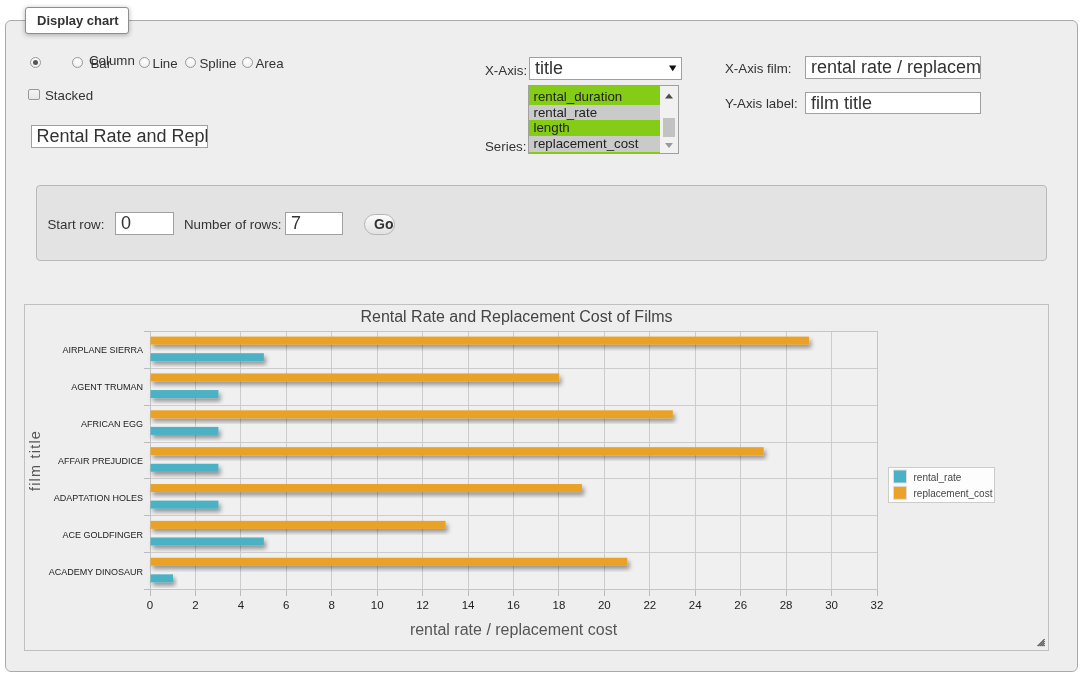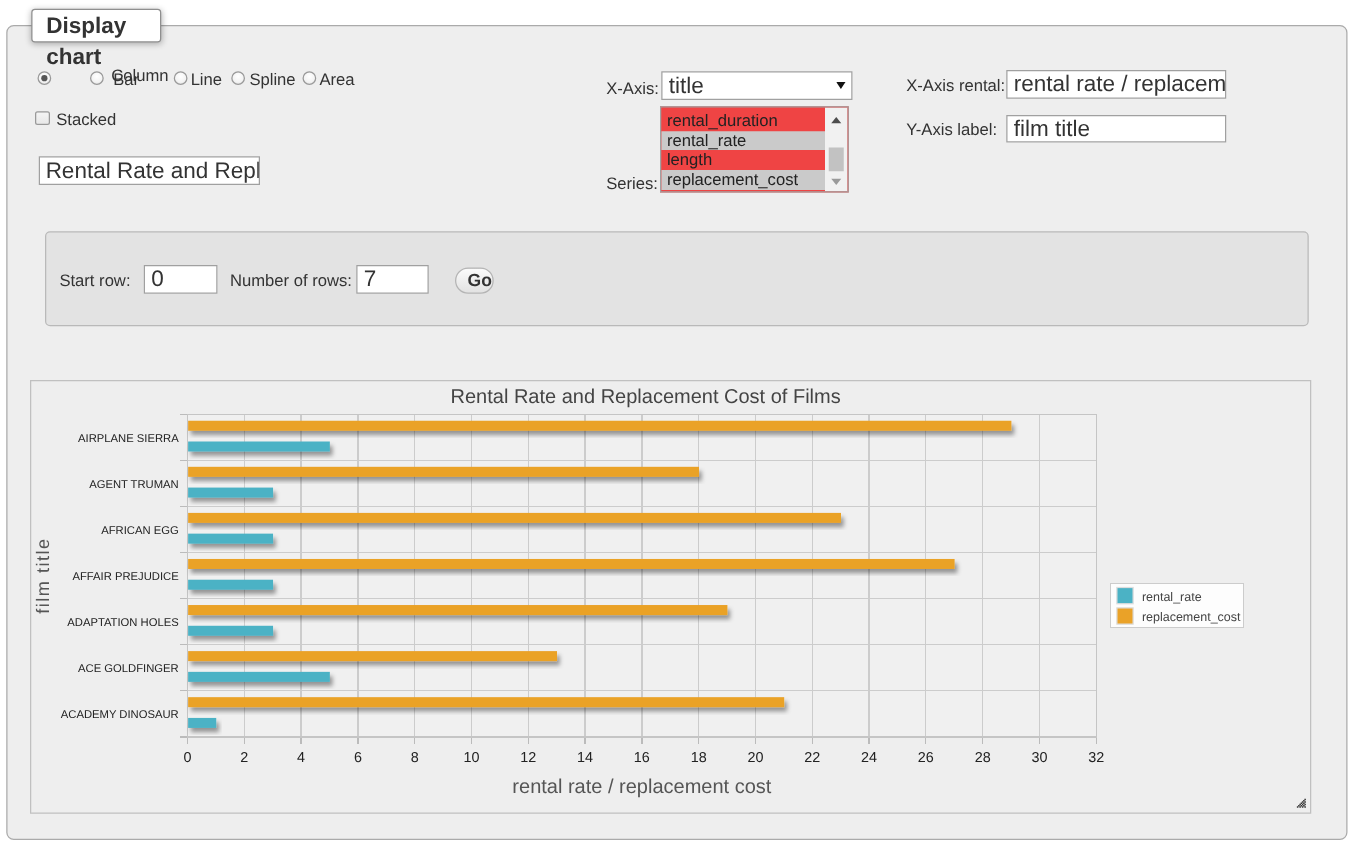--- a/index.html
+++ b/index.html
@@ -1,19 +1,19 @@
 <!DOCTYPE html>
 <html><head>
 <meta charset="utf-8">
 <style>
   * { margin:0; padding:0; box-sizing:content-box; }
   html,body { width:1081px; height:681px; background:#fff; font-family:"Liberation Sans", sans-serif; }
   .abs { position:absolute; }
   .panel { left:5px; top:20px; width:1071px; height:650px; background:#eee; border:1px solid #aaa; border-radius:6px; }
-  .legendtab { left:25px; top:7px; width:91px; height:25px; background:#fff; border:1px solid #8f8f8f; border-radius:3px; box-shadow:0 1px 5px rgba(0,0,0,0.30); z-index:5; font-size:18px; font-weight:bold; color:#333; line-height:25px; padding-left:11px; }
+  .legendtab { left:25px; top:7px; width:91px; height:25px; background:#fff; border:1px solid #8f8f8f; border-radius:3px; box-shadow:0 1px 5px rgba(0,0,0,0.30); z-index:5; font-size:13px; font-weight:bold; color:#333; line-height:25px; padding-left:11px; }
   .lbl { font-size:13.3px; color:#333; white-space:nowrap; }
   .radio { width:9px; height:9px; border:1px solid #999; border-radius:50%; background:radial-gradient(circle at 50% 35%, #fff 0%, #f3f3f3 60%, #ddd 100%); }
   .radio.on::after { content:""; position:absolute; left:2px; top:2px; width:5px; height:5px; border-radius:50%; background:#555; }
   .checkbox { width:9.5px; height:9.5px; border:1px solid #999; border-radius:2px; background:linear-gradient(#f4f4f4,#e8e8e8); }
   .tinput { background:#fff; border:1px solid #a0a0a0; font-size:18px; color:#333; line-height:21px; padding-left:5px; overflow:hidden; white-space:nowrap; }
 </style>
 </head>
 <body>
 <div class="abs panel"></div>
 <div class="abs legendtab">Display chart</div>
@@ -34,37 +34,37 @@
 
 <div class="abs tinput" style="left:30.5px; top:125px; width:170px; height:21px;">Rental Rate and Replacement Cost of Films</div>
 
 <span class="abs lbl" style="left:485px; top:63px;">X-Axis:</span>
 <div class="abs tinput" style="left:529px; top:57px; width:146px; height:21px; line-height:20px;">title</div>
 <svg class="abs" style="left:669px; top:64.5px;" width="8" height="7">
     <path d="M0,0.5 L7.4,0.5 L3.7,6.2 Z" fill="#111"></path>
   </svg>
 
 <span class="abs lbl" style="left:485px; top:138.5px;">Series:</span>
-<div class="abs" style="left:527.5px; top:85px; width:149px; height:66.5px; background:#ef4444; border:1px solid #a0a0a0; overflow:hidden;">
+<div class="abs" style="left:527.5px; top:85px; width:149px; height:66.5px; background:#84cc16; border:1px solid #a0a0a0; overflow:hidden;">
   <div style="padding-top:2.8px;">
   <div style="font-size:13.3px; color:#222; line-height:15.7px; padding-left:5px;">rental_duration</div>
   <div style="font-size:13.3px; color:#222; line-height:15.7px; padding-left:5px; background:#cacaca; width:126px;">rental_rate</div>
   <div style="font-size:13.3px; color:#222; line-height:15.7px; padding-left:5px;">length</div>
   <div style="font-size:13.3px; color:#222; line-height:15.7px; padding-left:5px; background:#cacaca; width:126px;">replacement_cost</div>
   </div>
 
   <div style="position:absolute; right:0; top:0; width:18px; height:66.5px; background:#f1f1f1;"></div>
   <svg style="position:absolute; right:0; top:0;" width="18" height="67">
     <path d="M5,12.5 L13,12.5 L9,7.5 Z" fill="#4d4d4d"></path>
     <rect x="3" y="32" width="12" height="19" fill="#c2c2c2"></rect>
     <path d="M5,57 L13,57 L9,62 Z" fill="#9a9a9a"></path>
   </svg>
 </div>
 
-<span class="abs lbl" style="left:725px; top:60.5px;">X-Axis rental:</span>
+<span class="abs lbl" style="left:725px; top:60.5px;">X-Axis film:</span>
 <div class="abs tinput" style="left:805px; top:55.5px; width:169px; height:21px;">rental rate / replacement cost</div>
 <span class="abs lbl" style="left:725px; top:96px;">Y-Axis label:</span>
 <div class="abs tinput" style="left:805px; top:91.5px; width:169px; height:20px;">film title</div>
 
 <div class="abs" style="left:36px; top:184.5px; width:1009px; height:74px; background:#e3e3e3; border:1px solid #b9b9b9; border-radius:4px;"></div>
 <span class="abs lbl" style="left:47.5px; top:217px;">Start row:</span>
 <div class="abs tinput" style="left:115px; top:212px; width:52px; height:21px;">0</div>
 <span class="abs lbl" style="left:184px; top:217px;">Number of rows:</span>
 <div class="abs tinput" style="left:285px; top:212px; width:51px; height:21px;">7</div>
 <div class="abs" style="left:363.5px; top:213.5px; width:29px; height:19px; border:1px solid #b5b5b5; border-radius:10.5px; background:linear-gradient(#fbfbfb,#e2e2e2); text-align:right; font-size:14px; font-weight:bold; color:#333; line-height:19px;">Go</div>

